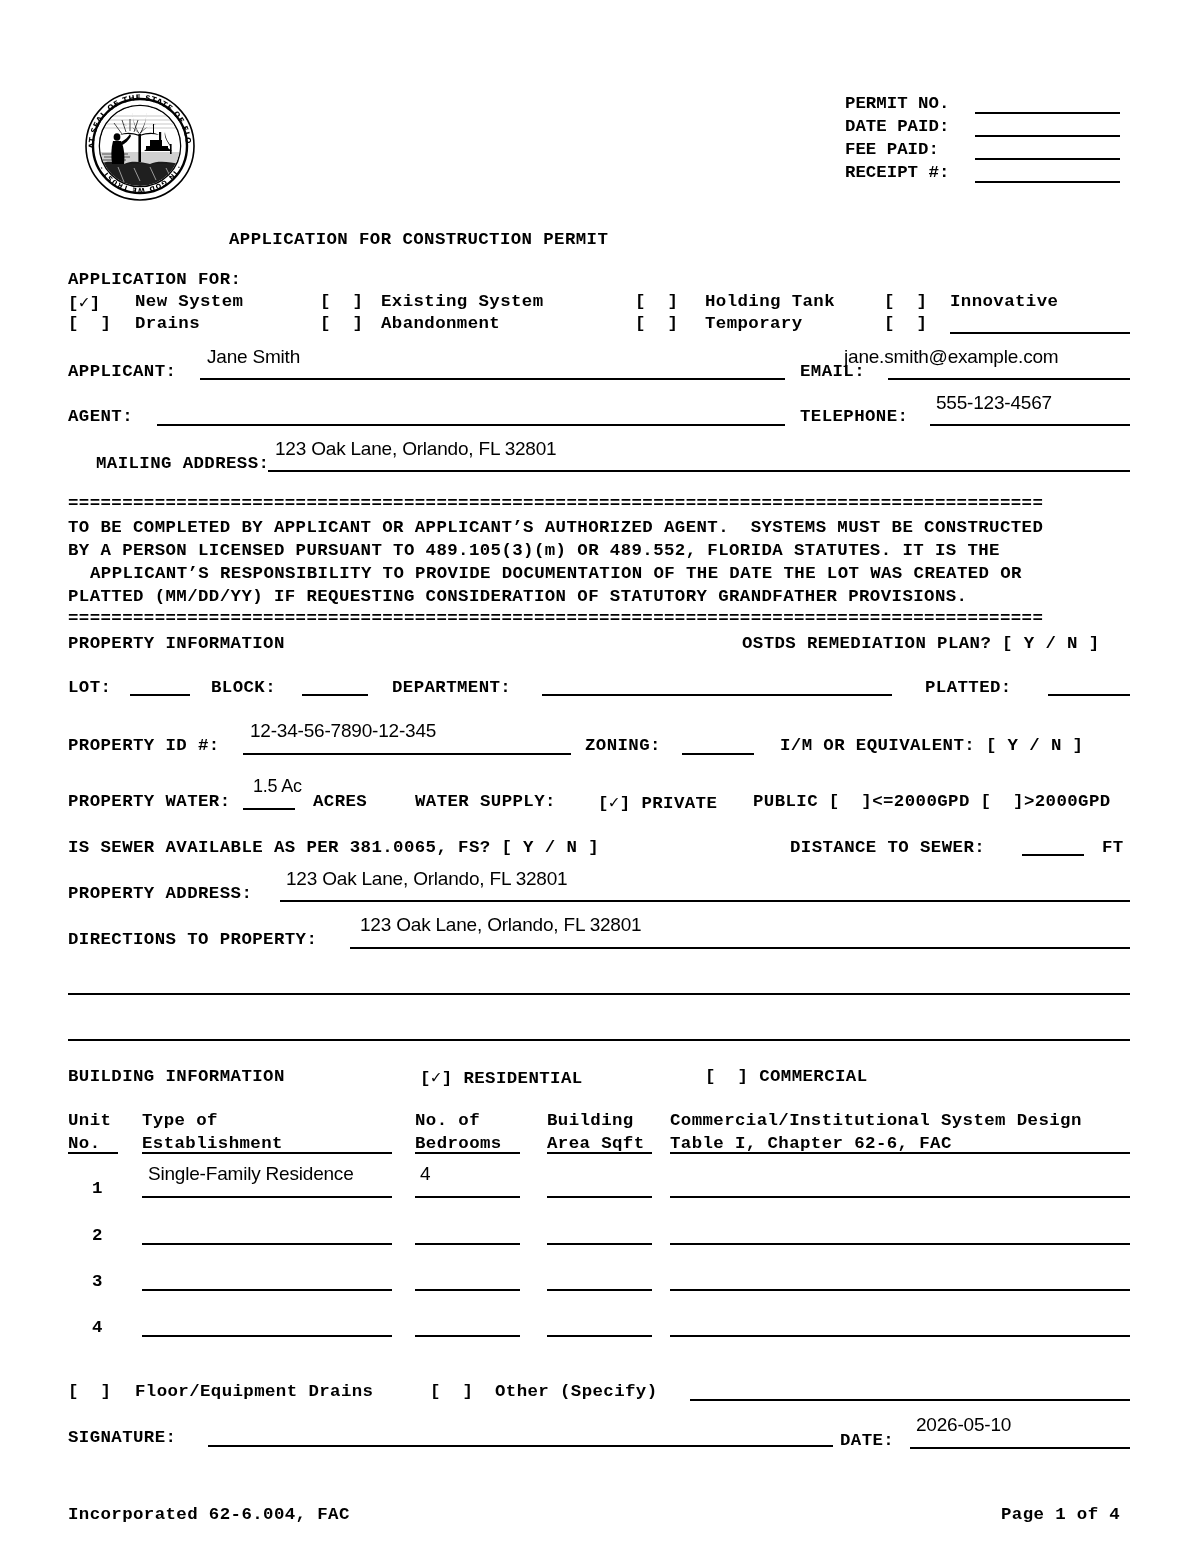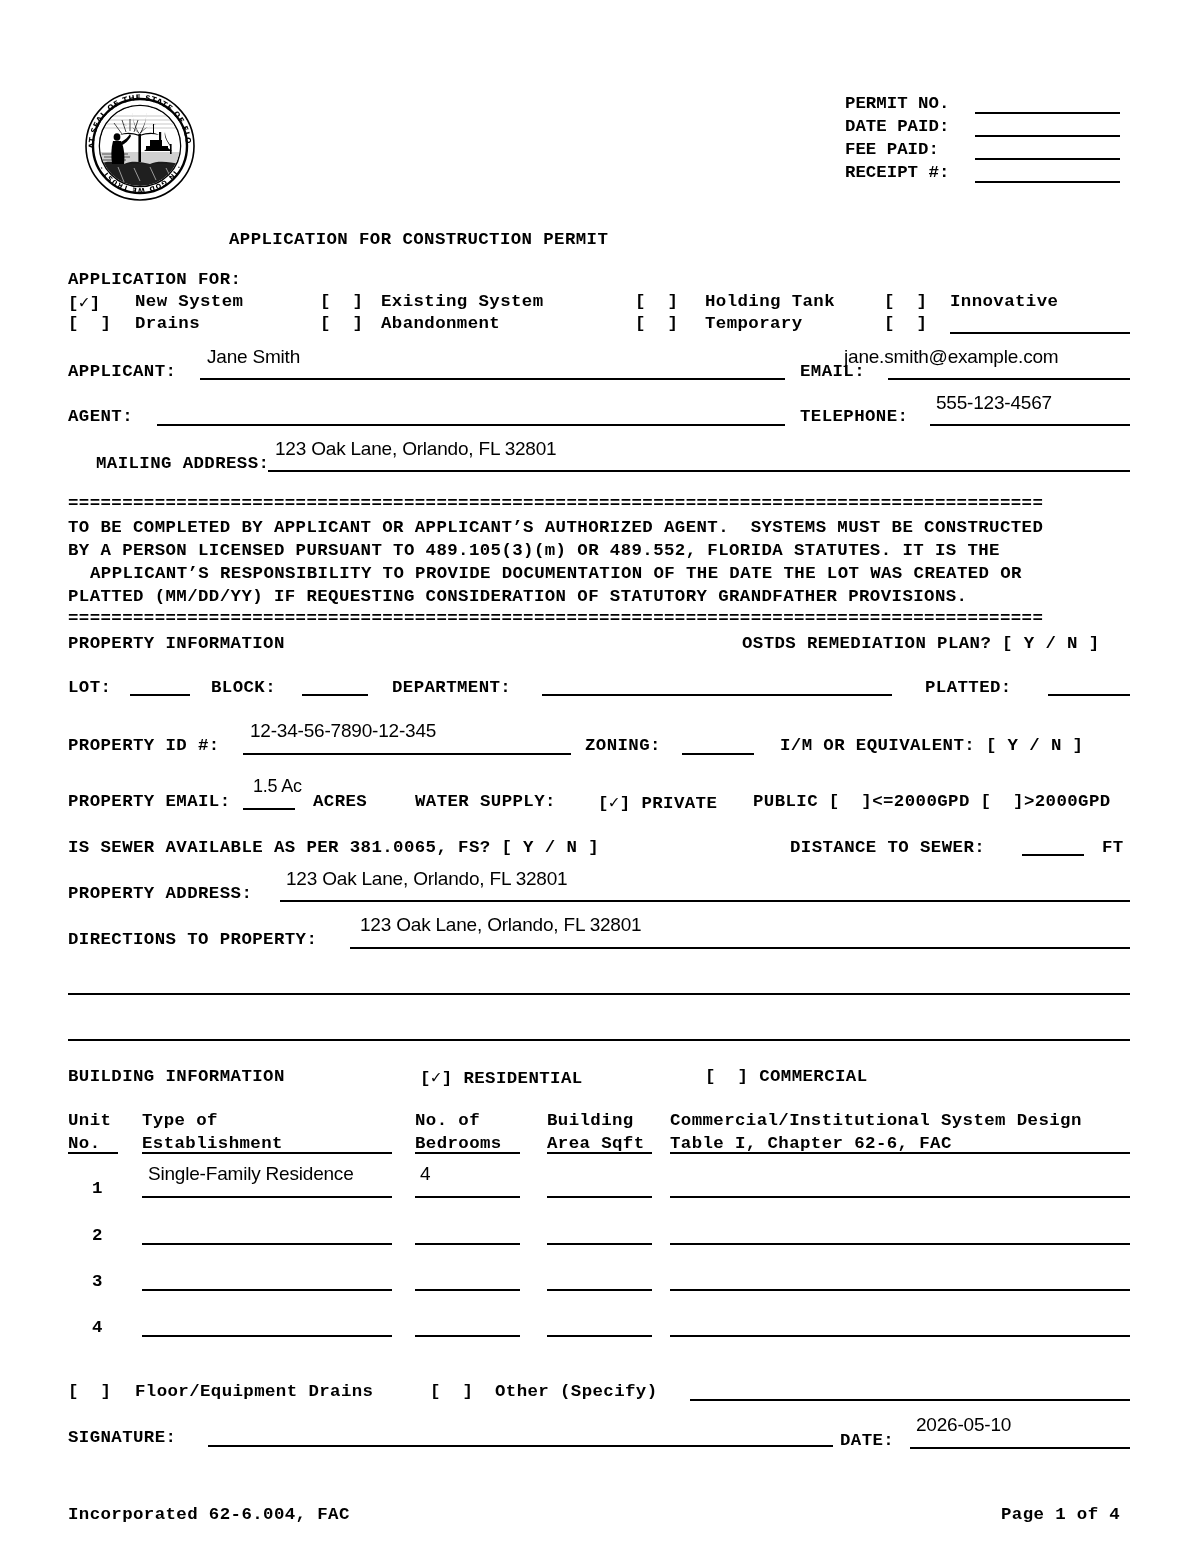--- a/index.html
+++ b/index.html
@@ -279,21 +279,21 @@
   <div class="row-label" style="left:68px; top:736px;">PROPERTY ID #:</div>
   <div class="rule" style="left:243px; top:753px; width:328px;"></div>
   <div class="value" style="left:250px; top:720px;">12-34-56-7890-12-345</div>
 
   <div class="row-label" style="left:585px; top:736px;">ZONING:</div>
   <div class="rule" style="left:682px; top:753px; width:72px;"></div>
   <div class="value" style="left:686px; top:720px;"></div>
 
   <div class="row-label" style="left:780px; top:736px;">I/M OR EQUIVALENT: [ Y / N ]</div>
 
-  <div class="row-label" style="left:68px; top:792px;">PROPERTY EMAIL:</div>
+  <div class="row-label" style="left:68px; top:792px;">PROPERTY WATER:</div>
   <div class="rule" style="left:243px; top:808px; width:52px;"></div>
   <div class="value" style="left:253px; top:776px; font-size:18px;">1.5 Ac</div>
 
   <div class="row-label" style="left:313px; top:792px;">ACRES</div>
   <div class="row-label" style="left:415px; top:792px;">WATER SUPPLY:</div>
   <div class="row-label" style="left:598px; top:792px;">[✓] PRIVATE</div>
   <div class="row-label" style="left:753px; top:792px;">PUBLIC [  ]&lt;=2000GPD [  ]&gt;2000GPD</div>
 
   <div class="row-label" style="left:68px; top:838px;">IS SEWER AVAILABLE AS PER 381.0065, FS? [ Y / N ]</div>
   <div class="row-label" style="left:790px; top:838px;">DISTANCE TO SEWER:</div>

